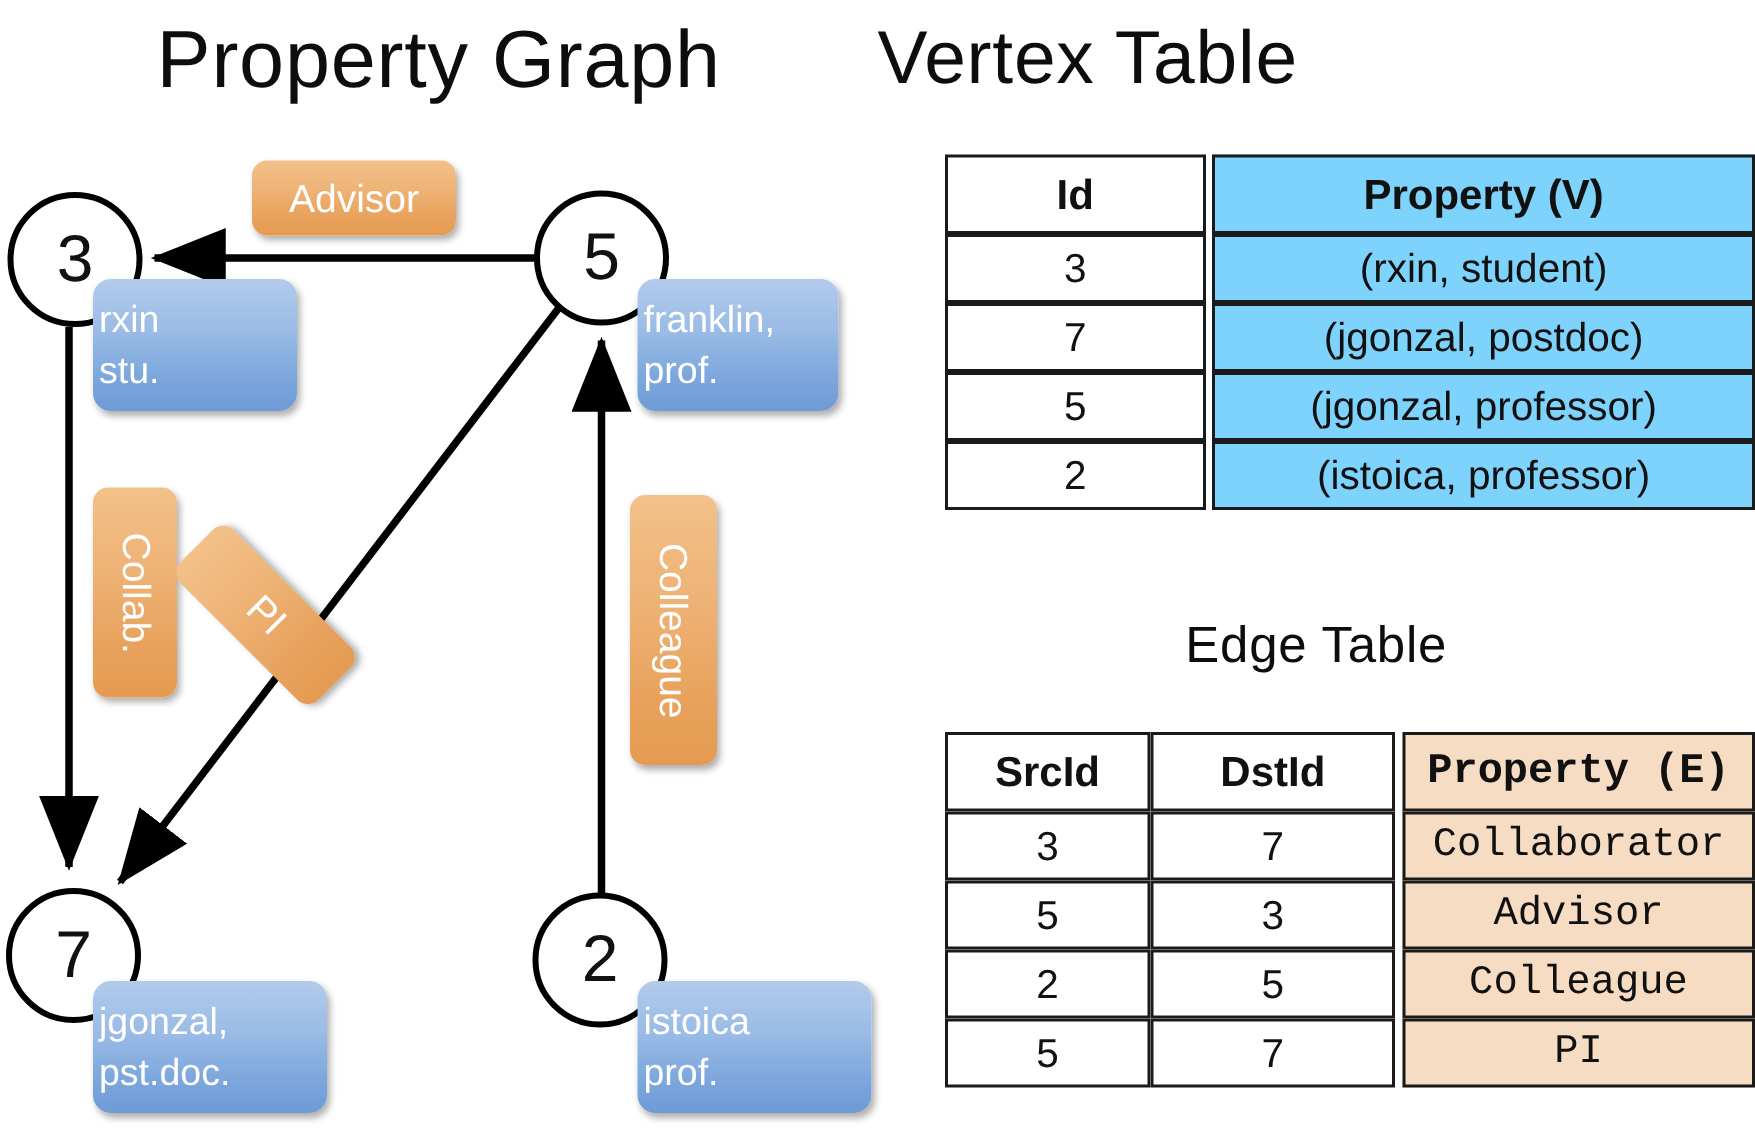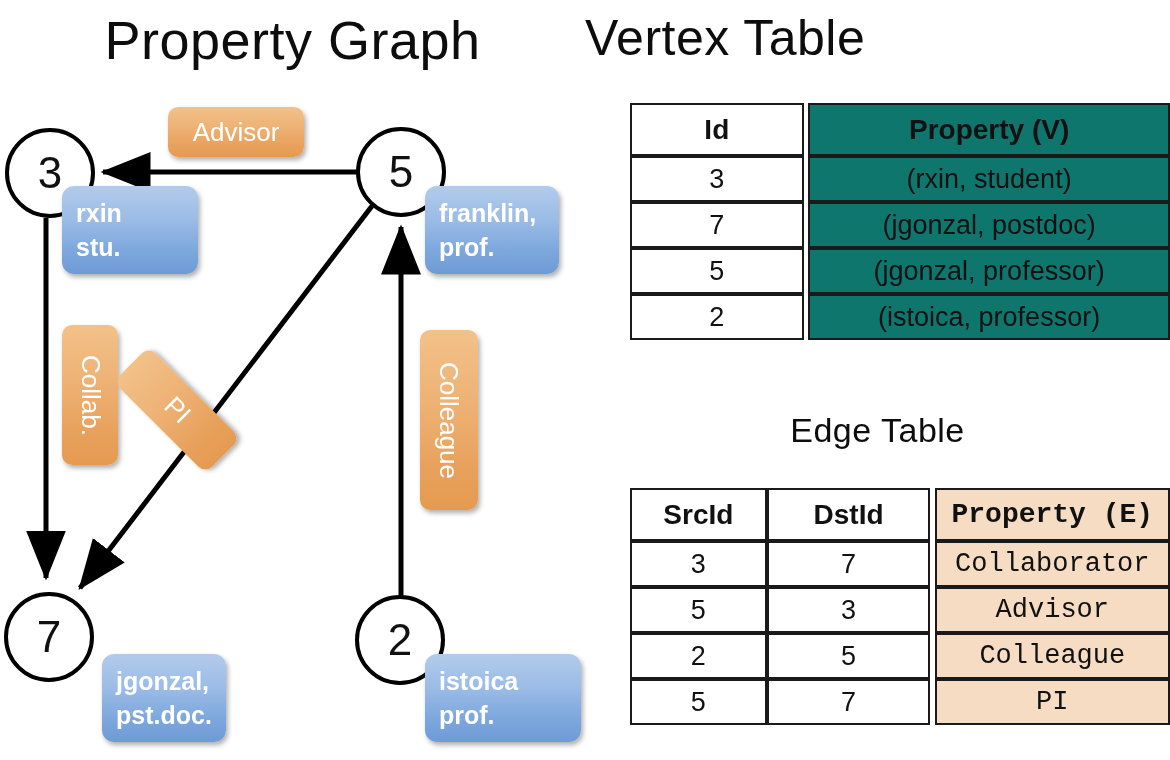--- a/index.html
+++ b/index.html
@@ -78,24 +78,24 @@
   }
 
   .prop-box {
     position: absolute;
     border-radius: 12px;
     background: linear-gradient(180deg, #b2cbeb 0%, #9bbce6 38%, #7ea8dd 72%, #6e9ad6 100%);
     box-shadow: 2px 3px 5px rgba(0,0,0,0.32);
     color: #ffffff;
     font-size: 25px;
     line-height: 34px;
-    padding: 10px 0 10px 14px;
+    padding: 10px 0 10px 4px;
     box-sizing: border-box;
     z-index: 4;
-    font-weight: 700;
+    font-weight: 400;
   }
 
   .edge-label {
     position: absolute;
     border-radius: 10px;
     background: linear-gradient(180deg, #f2c189 0%, #eeb275 40%, #e8a25d 75%, #e59a50 100%);
     box-shadow: 2px 3px 5px rgba(0,0,0,0.32);
     color: #ffffff;
     font-size: 26px;
     z-index: 5;
@@ -135,21 +135,21 @@
     padding: 0;
     height: 46px;
     background: #ffffff;
     box-sizing: border-box;
   }
   .data-table td.hdr {
     font-weight: bold;
     font-size: 28px;
     height: 53px;
   }
-  .data-table td.blue { background: #0f766e; }
+  .data-table td.blue { background: #7dd3fc; }
   .data-table td.peach { background: #f5dcc3; font-family: Liberation Mono, monospace; }
   .data-table td.gap {
     border: none;
     background: transparent;
     width: 5px;
     padding: 0;
   }
 
   #vertex-table { left: 593px; top: 103px; }
   #vertex-table td.col-id { width: 186px; }
@@ -195,21 +195,21 @@
   <div class="prop-box" style="left:62px; top:186px; width:136px; height:88px;">
     <div>rxin</div>
     <div>stu.</div>
   </div>
 
   <div class="prop-box" style="left:425px; top:186px; width:134px; height:88px;">
     <div>franklin,</div>
     <div>prof.</div>
   </div>
 
-  <div class="prop-box" style="left:62px; top:654px; width:124px; height:88px;margin-left:40px;">
+  <div class="prop-box" style="left:62px; top:654px; width:156px; height:88px;">
     <div>jgonzal,</div>
     <div>pst.doc.</div>
   </div>
 
   <div class="prop-box" style="left:425px; top:654px; width:156px; height:88px;">
     <div>istoica</div>
     <div>prof.</div>
   </div>
 
   <div class="edge-label" style="left:168px; top:107px; width:136px; height:50px;">

